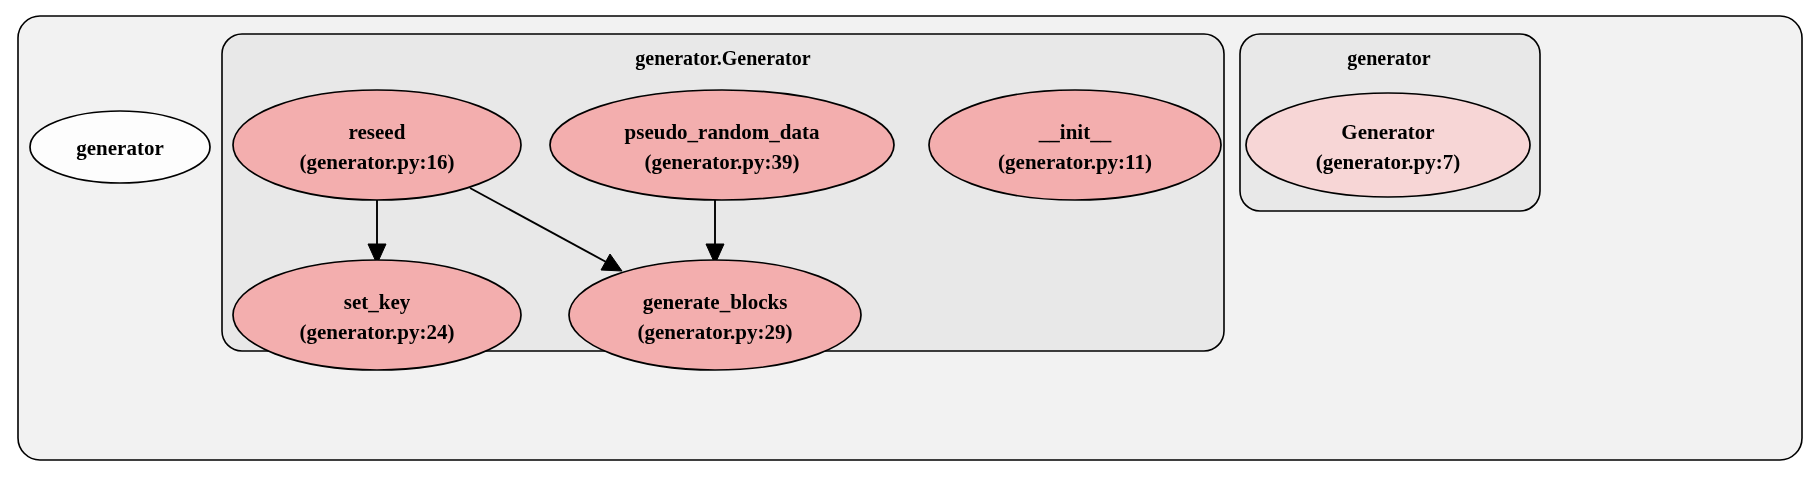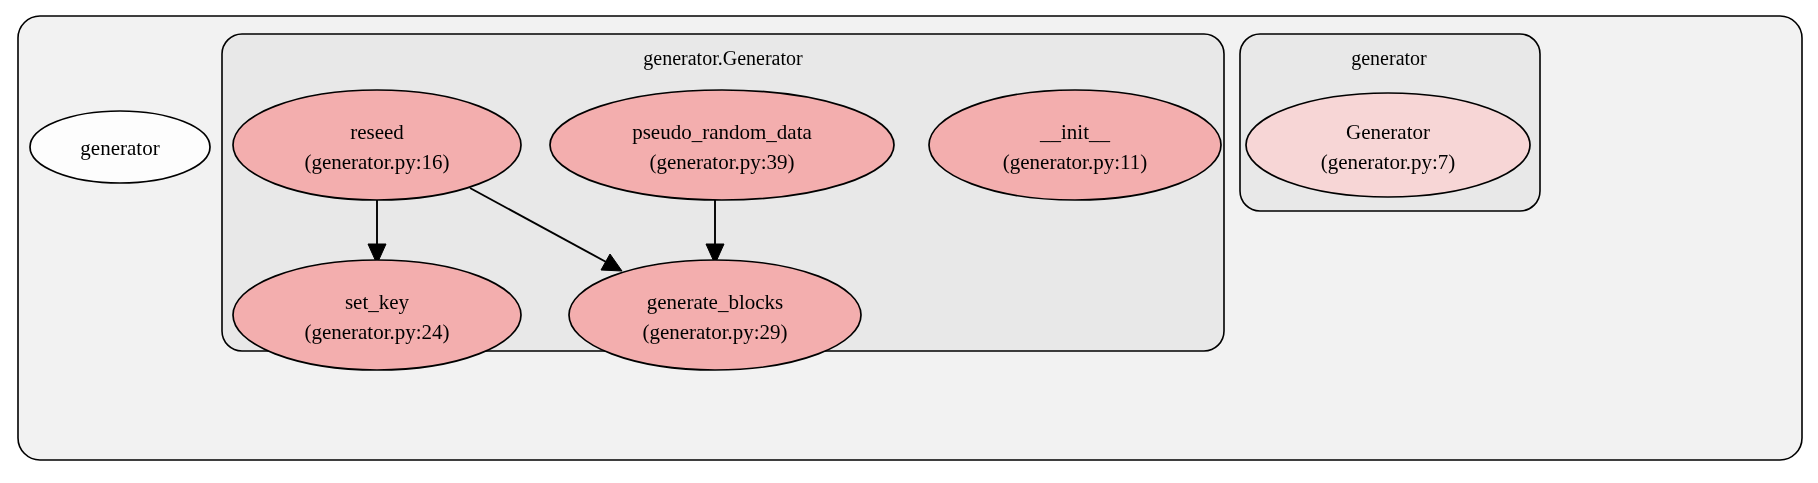--- a/index.html
+++ b/index.html
@@ -1,18 +1,18 @@
 <!DOCTYPE html>
 <html><head>
 <meta charset="utf-8">
 <style>
   html,body{margin:0;padding:0;background:#ffffff;}
   body{width:1818px;height:483px;overflow:hidden;
        font-family:"Liberation Serif","DejaVu Serif",serif;}
-  #canvas{position:relative;width:1818px;height:483px;}
+  #canvas{position:relative;width:1818px;height:483px;font-weight:bold;}
   svg{display:block;}
   .cluster-rect{stroke:#000000;stroke-width:1.6;}
   .node-ellipse{stroke:#000000;stroke-width:1.7;}
   .edge-line{stroke:#000000;stroke-width:1.9;fill:none;}
   .edge-head{fill:#000000;stroke:#000000;stroke-width:1;}
   text{font-family:"Liberation Serif","DejaVu Serif",serif;fill:#000000;}
   .cluster-label{font-size:20px;text-anchor:middle;}
   .node-label{font-size:21px;text-anchor:middle;}
 </style>
 </head>

